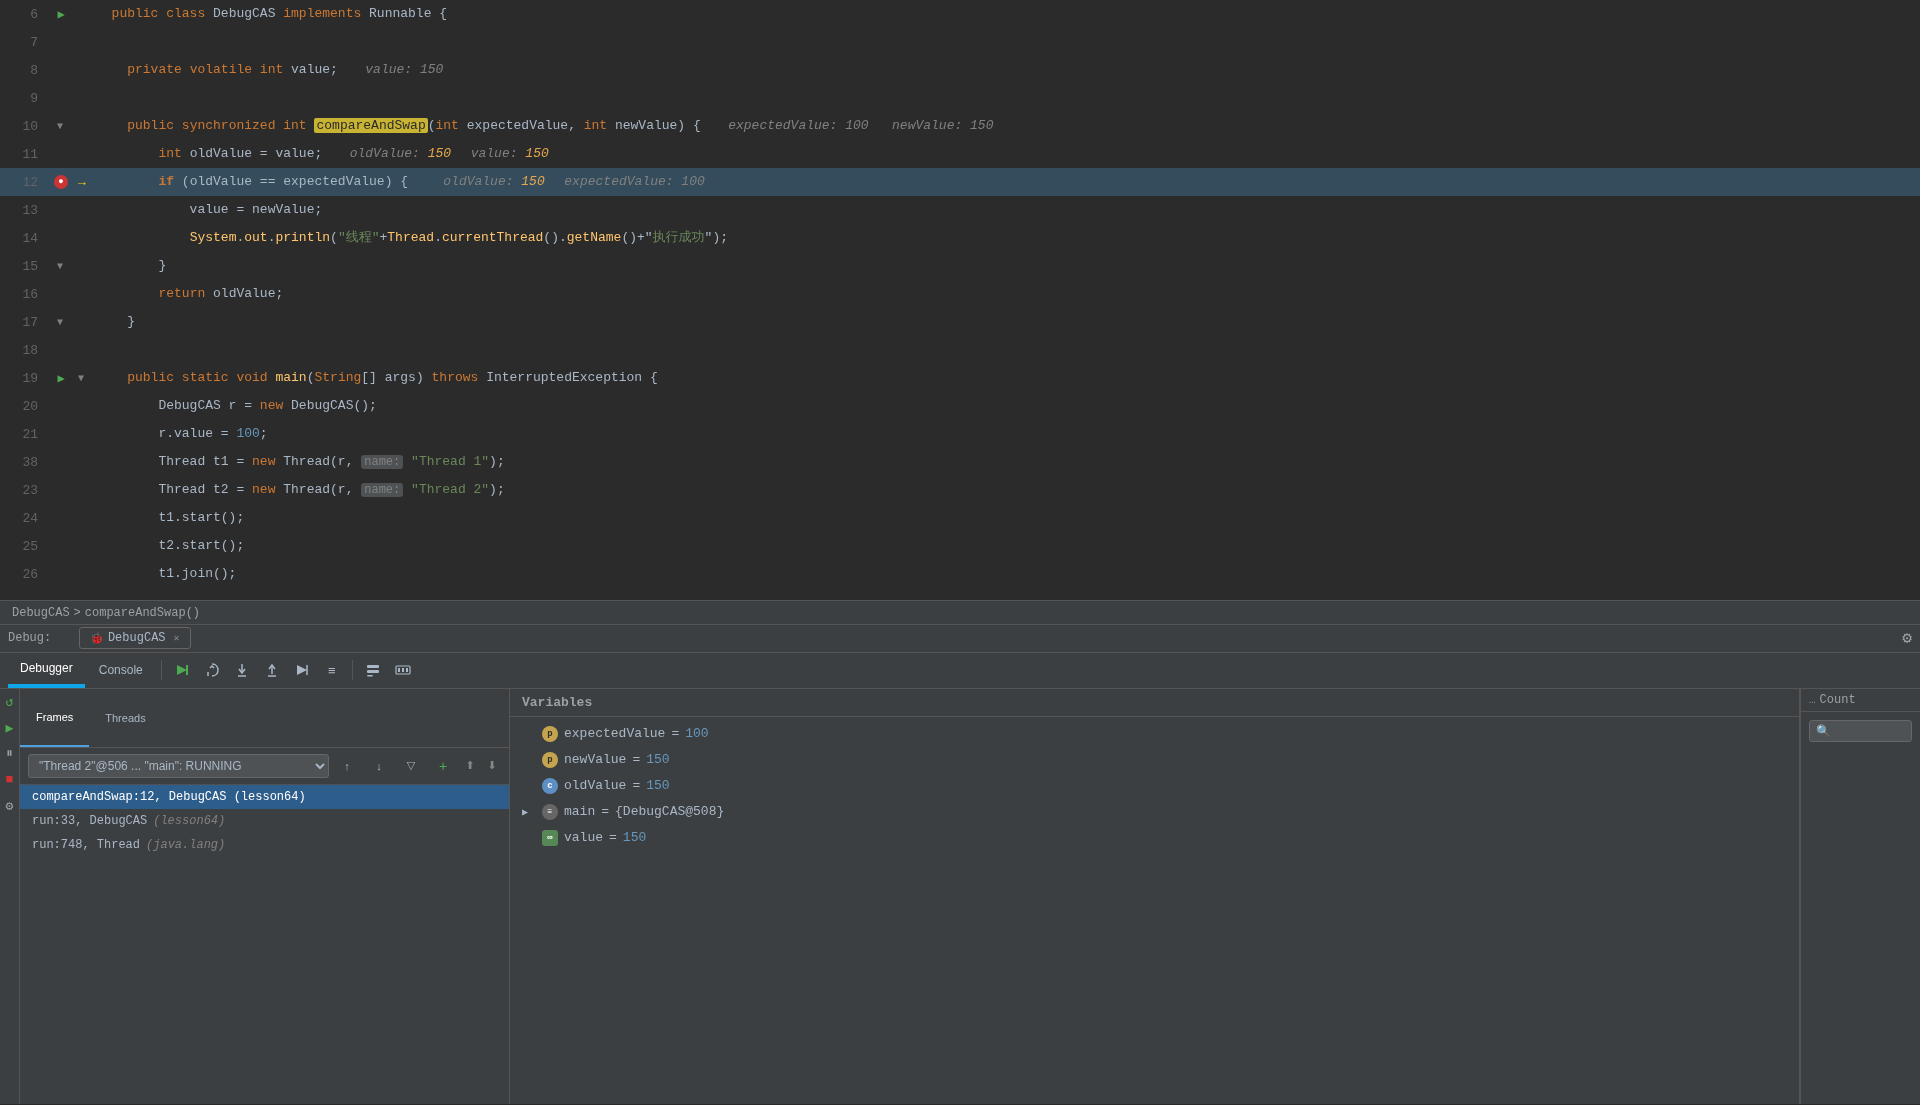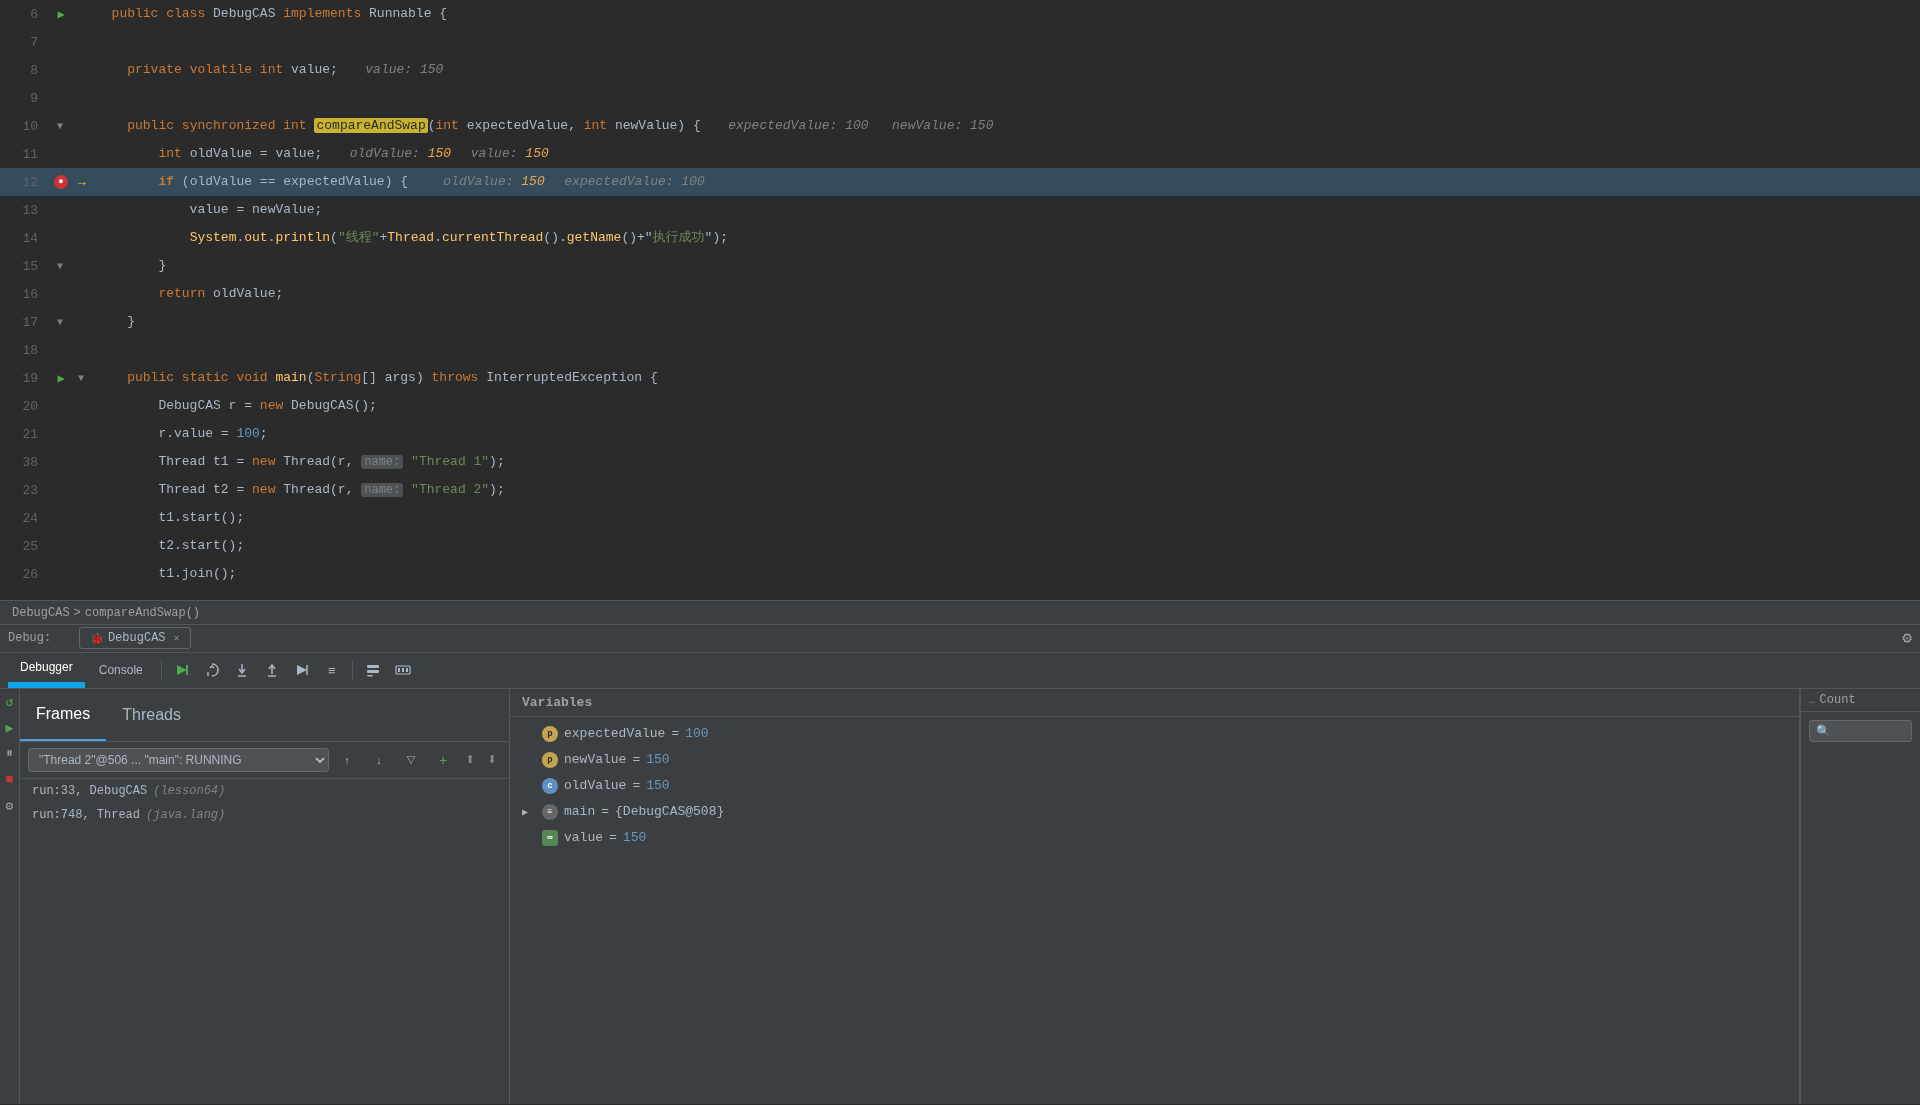--- a/index.html
+++ b/index.html
@@ -198,42 +198,42 @@
     .tab-btn {
       padding: 4px 12px;
       font-size: 12px;
       color: #a9b7c6;
       cursor: pointer;
       border: none;
       background: transparent;
       height: 36px;
     }
     .tab-btn.active {
-      border-bottom: 6px solid #0ea5e9;
+      border-bottom: 4px solid #0ea5e9;
       color: #fff;
     }
 
     
     #frames-panel {
       width: 490px;
       border-right: 1px solid #555;
       display: flex;
       flex-direction: column;
       overflow: hidden;
     }
 
     #frames-tabs {
       display: flex;
       border-bottom: 1px solid #555;
       background: #3c3f41;
     }
 
     .frames-tab {
-      padding: 16px 16px;
-      font-size: 16px;
+      padding: 22px 16px;
+      font-size: 11px;
       color: #a9b7c6;
       cursor: pointer;
       border: none;
       background: transparent;
     }
     .frames-tab.active {
       border-bottom: 2px solid #4e9fde;
       color: #fff;
     }
 
@@ -714,20 +714,23 @@
           <option>"Thread 2"@506 ... "main": RUNNING</option>
         </select>
         <button class="toolbar-btn" style="font-size:11px;">↑</button>
         <button class="toolbar-btn" style="font-size:11px;">↓</button>
         <button class="toolbar-btn" style="font-size:11px;">▽</button>
         <button class="toolbar-btn" style="font-size:14px;color:#4eaa4e;">+</button>
         <button class="scroll-btn">⬆</button>
         <button class="scroll-btn">⬇</button>
       </div>
       <div class="frames-list">
+        <div class="frame-item selected">
+          <span class="frame-method">compareAndSwap:12, DebugCAS (lesson64)</span>
+        </div>
         <div class="frame-item">
           <span class="frame-method">run:33, DebugCAS </span>
             <span class="frame-location">(lesson64)</span>
         </div>
         <div class="frame-item">
           <span class="frame-method">run:748, Thread </span>
             <span class="frame-location">(java.lang)</span>
         </div>
       </div>
     </div>

